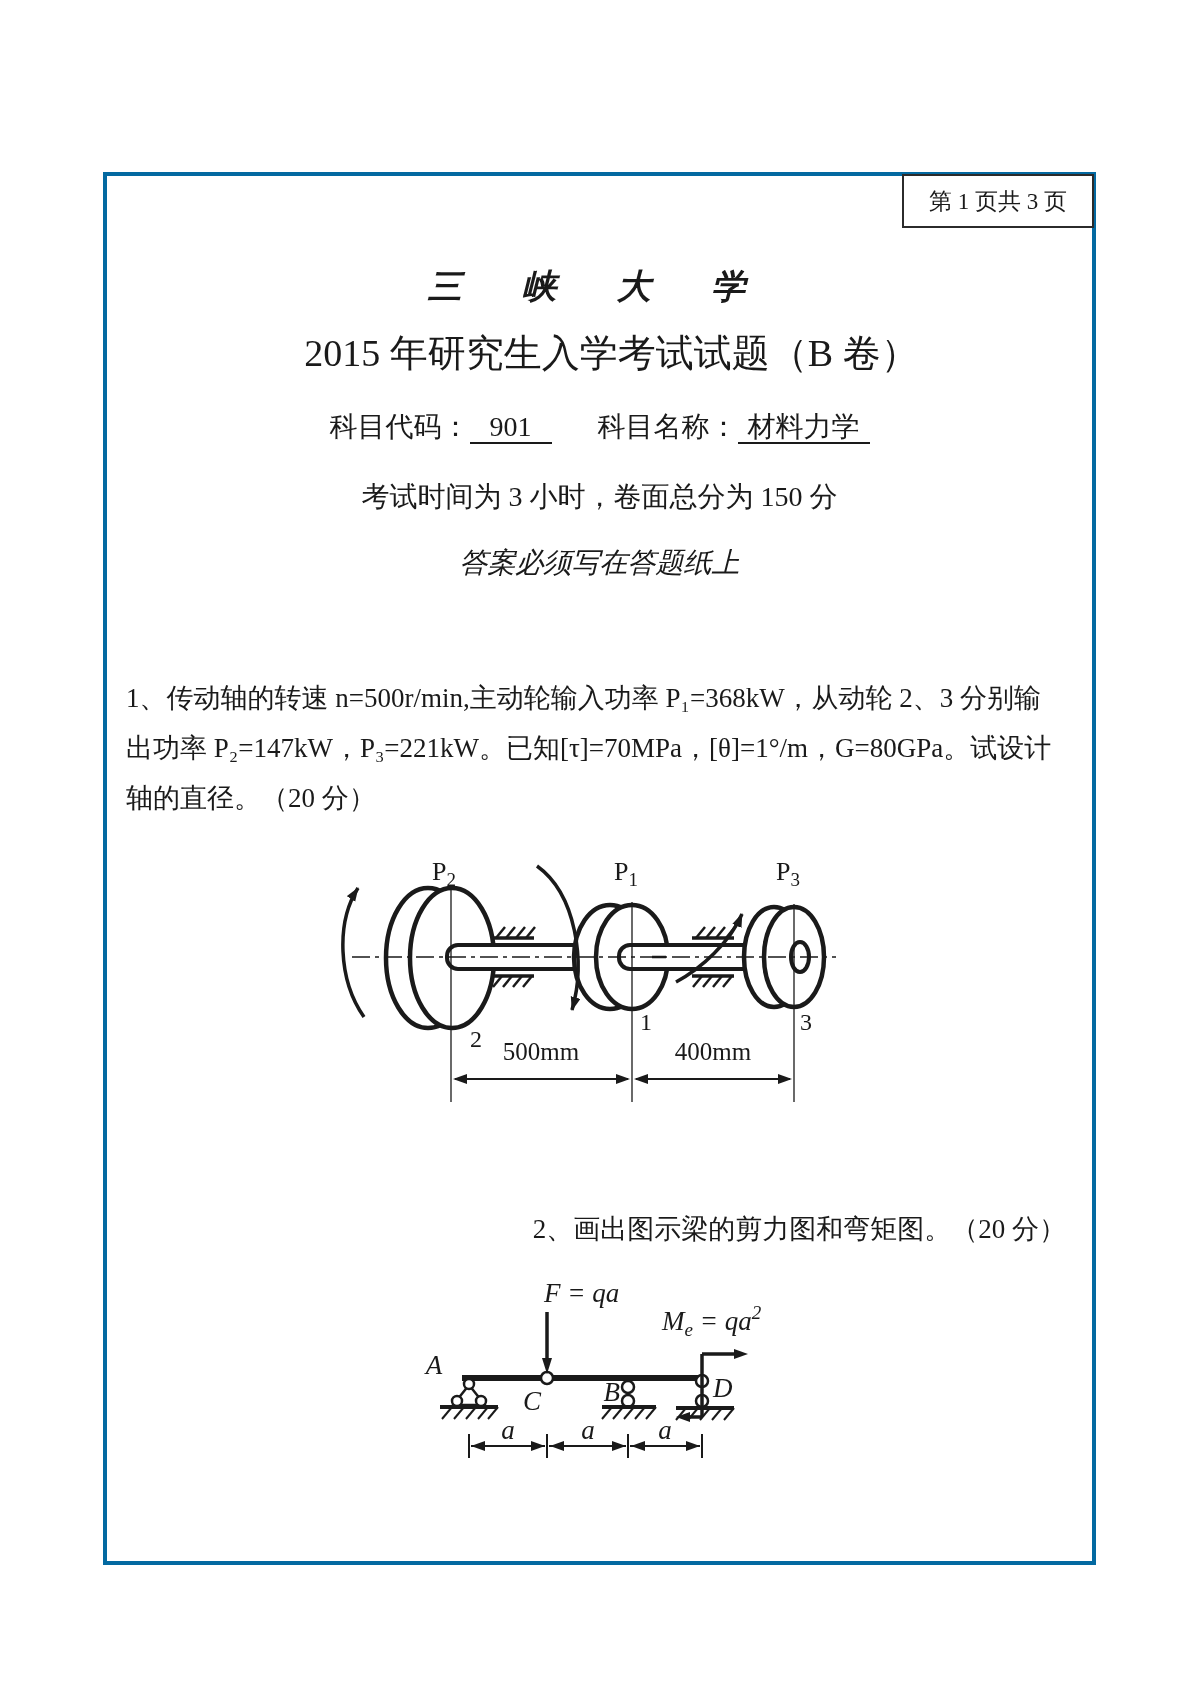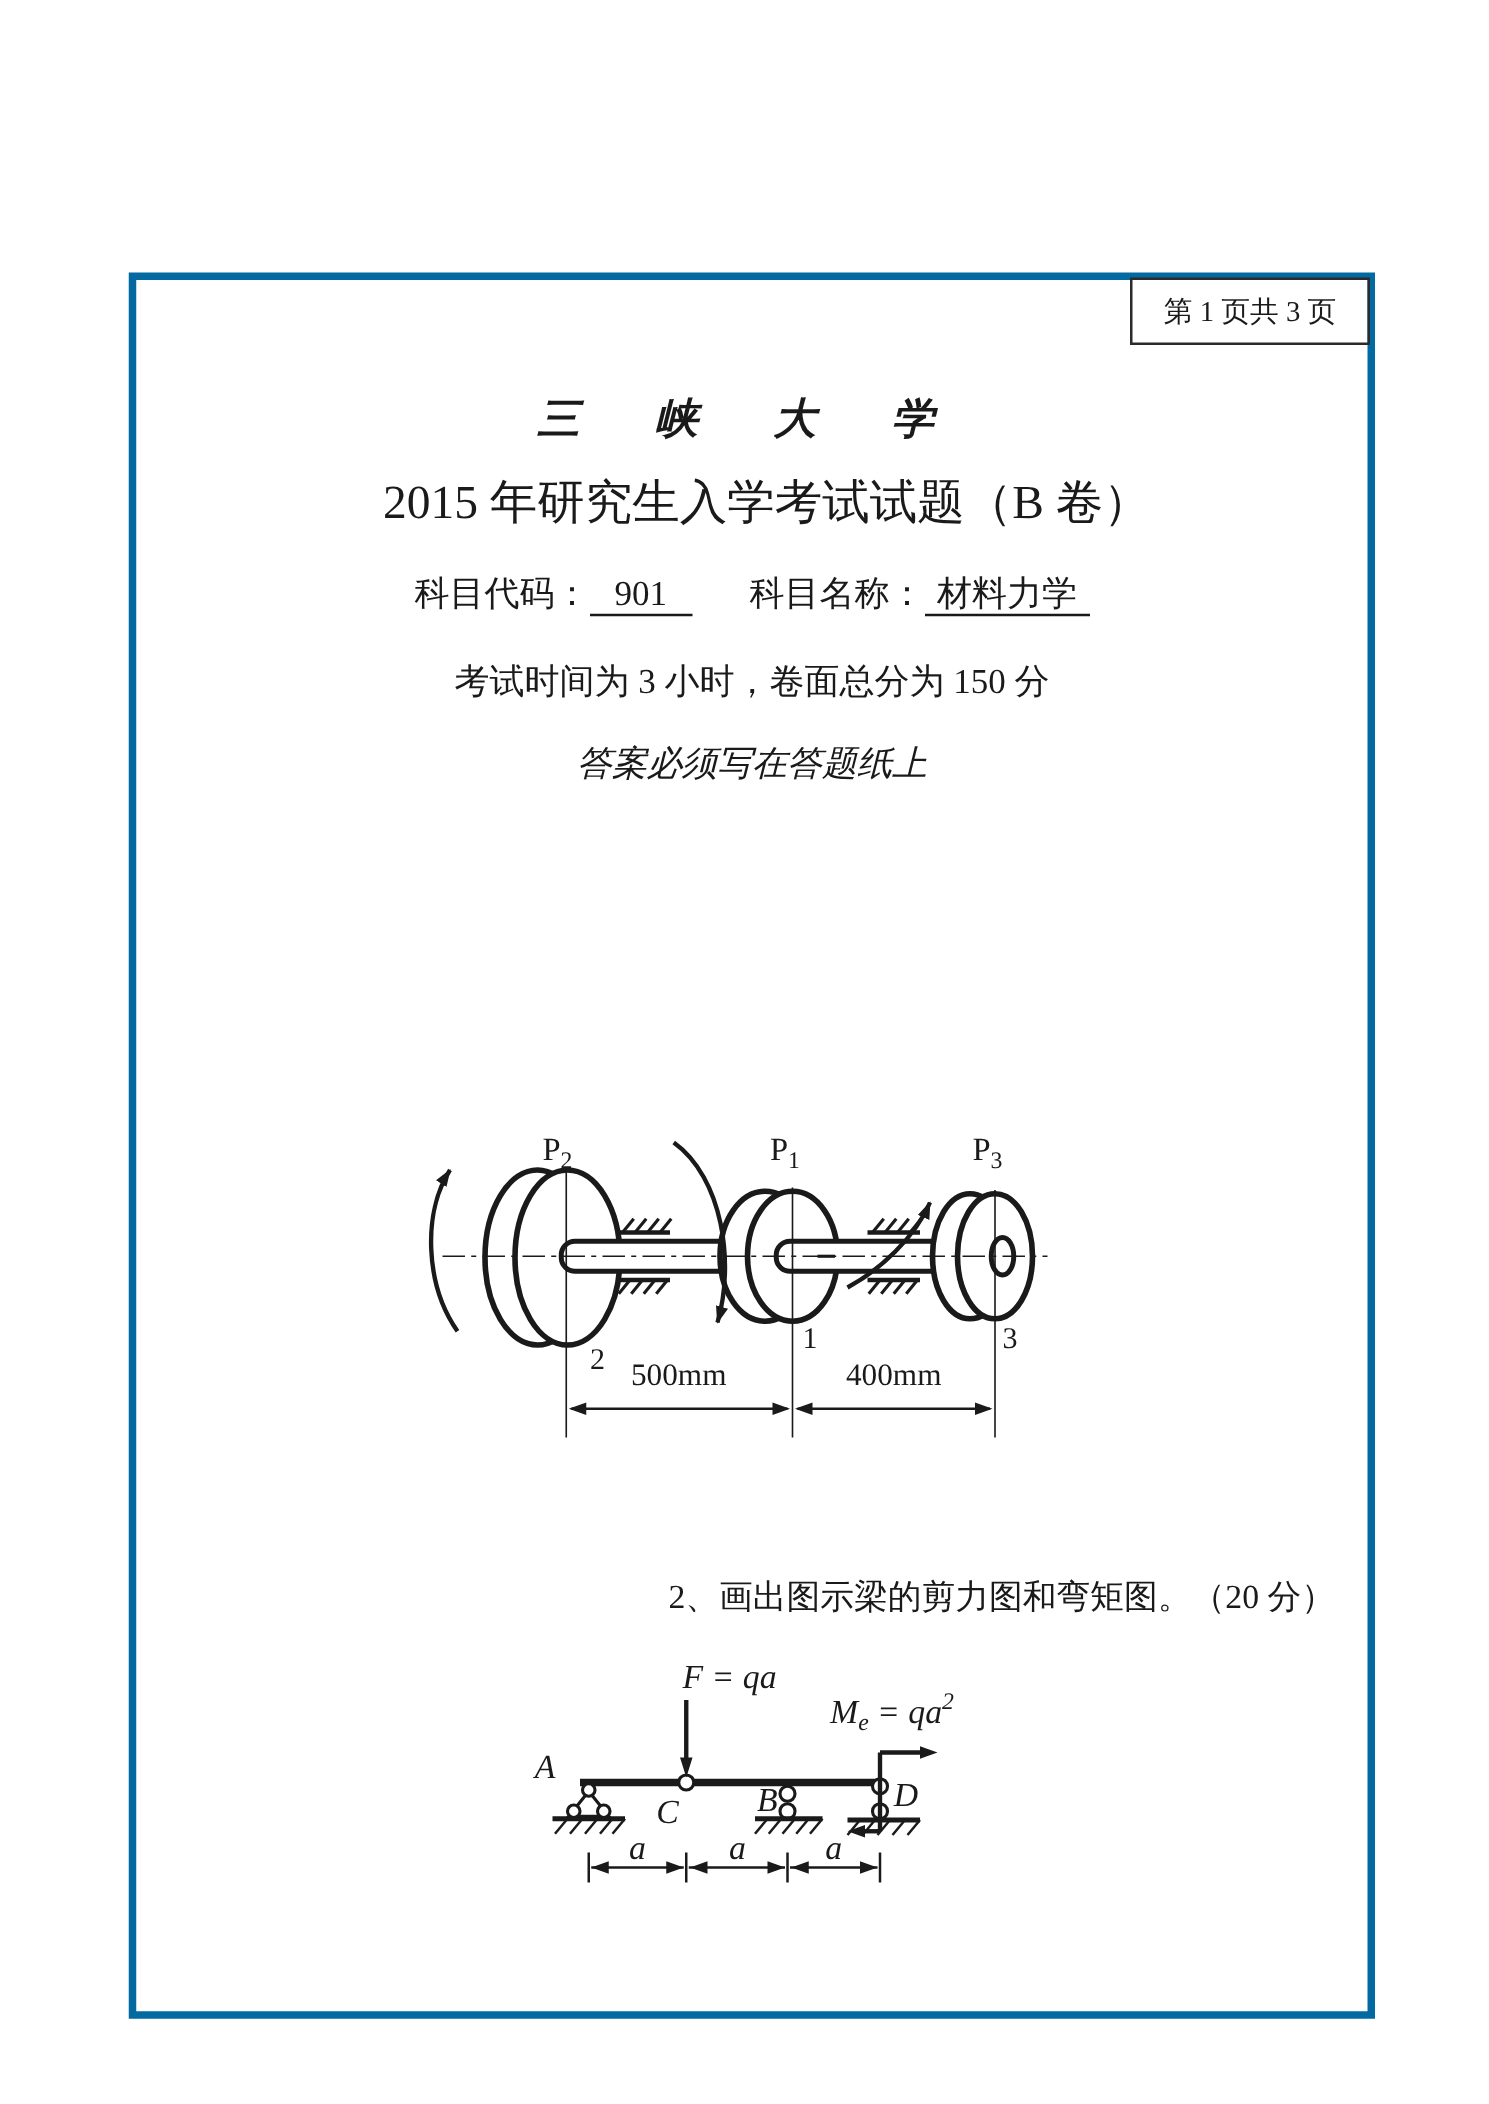--- a/index.html
+++ b/index.html
@@ -3,21 +3,21 @@
 <meta charset="utf-8">
 <style>
   html,body{margin:0;padding:0;background:#ffffff;}
   body{
     width:1191px;height:1683px;position:relative;
     font-family:"Liberation Serif","DejaVu Serif",serif;
     color:#1a1a1a;
   }
   .page{
     position:absolute;left:103px;top:172px;width:985px;height:1385px;
-    border:6px solid #0369a1;background:#fff;margin-top:46px;
+    border:4px solid #0369a1;background:#fff;
   }
   .pagenum{
     position:absolute;top:-2px;right:-2px;width:188px;height:50px;
     border:2px solid #2b2b2b;display:flex;align-items:center;justify-content:center;
     font-size:23px;
   }
   .univ{
     position:absolute;top:88px;left:0;width:100%;text-align:center;
     font-size:34px;font-weight:bold;letter-spacing:26px;font-style:italic;
   }
@@ -66,20 +66,25 @@
   <div class="univ">三 峡 大 学</div>
   <div class="examtitle">2015 年研究生入学考试试题（B 卷）</div>
 
   <div class="subjectline">
     <span>科目代码：</span><span class="uval">901</span><span class="gap"></span><span>科目名称：</span><span class="uval2">材料力学</span>
   </div>
 
   <div class="durline">考试时间为 3 小时，卷面总分为 150 分</div>
   <div class="noteline">答案必须写在答题纸上</div>
 
+  <div class="q1">
+    <div>1、传动轴的转速 n=500r/min,主动轮输入功率 P₁=368kW，从动轮 2、3 分别输</div>
+    <div>出功率 P₂=147kW，P₃=221kW。已知[τ]=70MPa，[θ]=1°/m，G=80GPa。试设计</div>
+    <div>轴的直径。（20 分）</div>
+  </div>
 
   <svg class="diag1" width="520" height="320" viewBox="0 0 520 320">
     <defs>
       <marker id="ah1" markerWidth="16" markerHeight="12" refX="13" refY="5" orient="auto" markerUnits="userSpaceOnUse">
         <path d="M0,0 L14,5 L0,10 Z" fill="#1a1a1a"></path>
       </marker>
     </defs>
 
     <g>
       <ellipse cx="94" cy="156" rx="42" ry="70" fill="#fff" class="ink" stroke-width="4.5"></ellipse>

